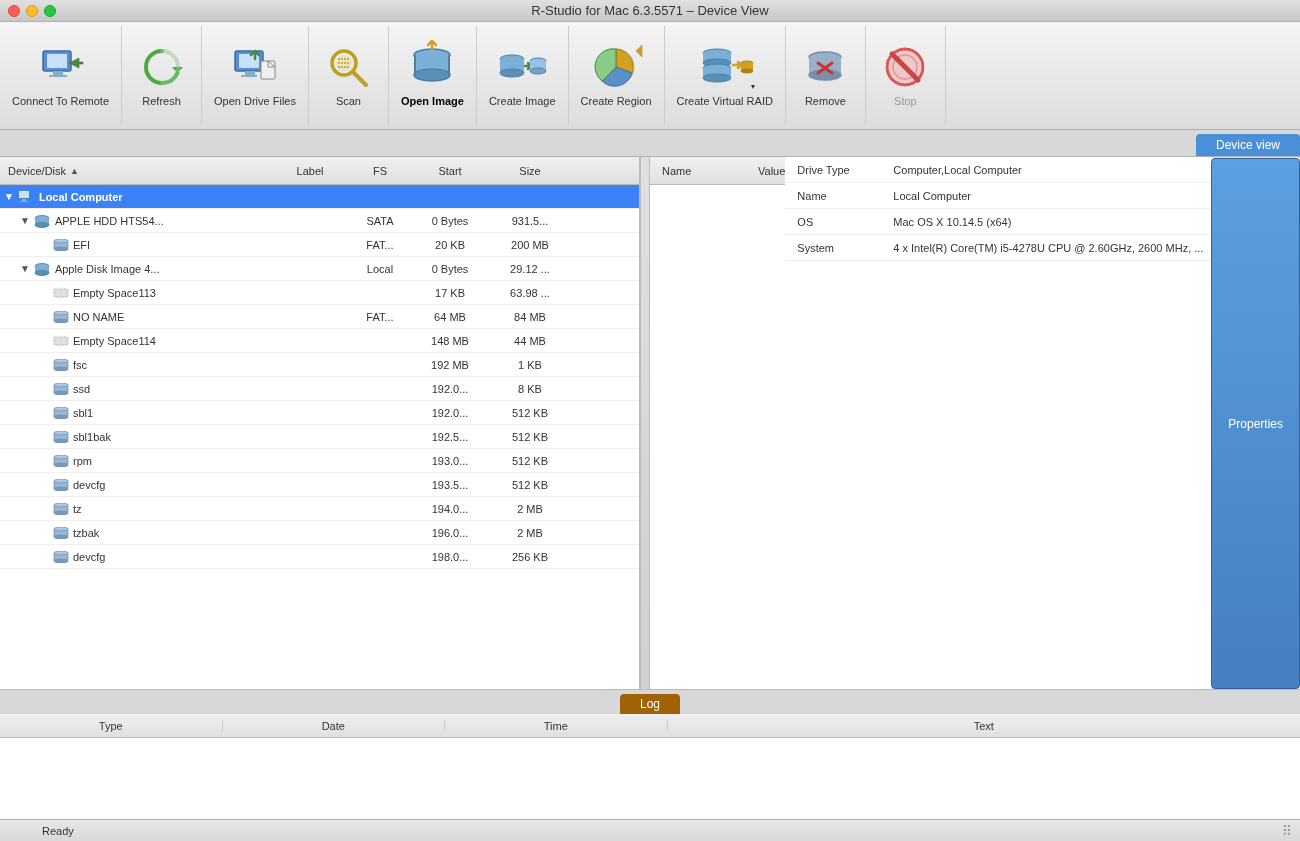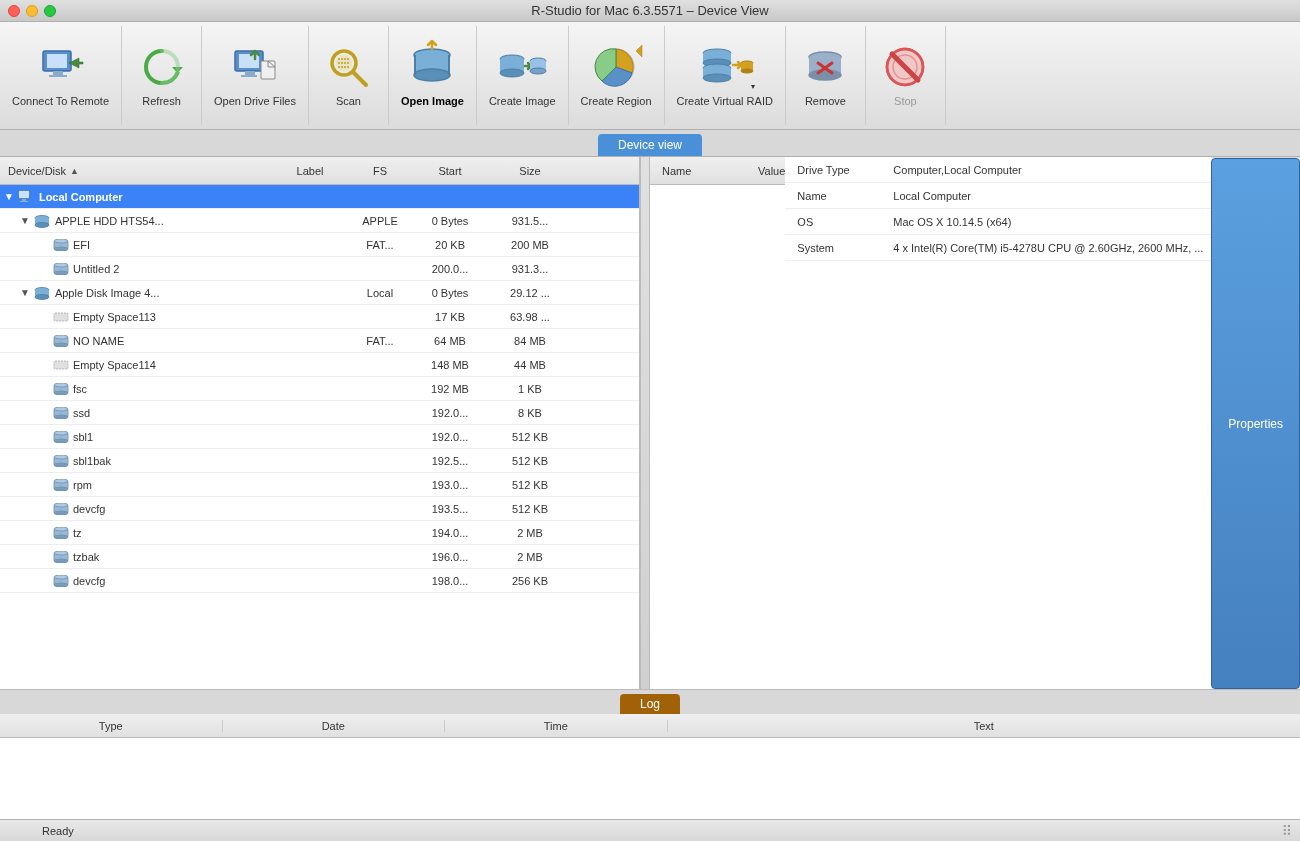--- a/index.html
+++ b/index.html
@@ -86,21 +86,21 @@
     .create-virtual-raid {
       min-width: 120px;
     }
 
     
     svg { overflow: visible; }
 
     
     .device-view-tab-container {
       display: flex;
-      justify-content: center;
+      justify-content: flex-end;
       background: #d8d8d8;
       padding: 4px 0 0 0;
       border-bottom: 1px solid #b0b0b0;
     }
     .device-view-tab {
       background: #4a90d9;
       color: white;
       padding: 4px 20px;
       border-radius: 4px 4px 0 0;
       font-size: 12px;
@@ -484,57 +484,40 @@
       <span style="display:inline-flex;align-items:center;margin-right:3px;">
               <svg width="16" height="14" viewBox="0 0 16 14">
                 <ellipse cx="8" cy="4" rx="7" ry="2.5" fill="#7ab0d8" stroke="#4a80a8" stroke-width="0.8"></ellipse>
                 <rect x="1" y="4" width="14" height="7" fill="#7ab0d8"></rect>
                 <ellipse cx="8" cy="11" rx="7" ry="2.5" fill="#5a90b8" stroke="#4a80a8" stroke-width="0.8"></ellipse>
               </svg>
             </span>
       <span style="font-size:11px;color:#333;font-weight:400">APPLE HDD HTS54...</span>
     </div>
     <div class="cell cell-label"></div>
-    <div class="cell cell-fs">APPLE</div>
+    <div class="cell cell-fs">SATA</div>
     <div class="cell cell-start">0 Bytes</div>
     <div class="cell cell-size">931.5...</div>
   </div>
         <div class="tree-row">
     <div class="cell cell-device" style="padding-left:40px;">
       <span style="width:12px;display:inline-block;"></span>
       <span style="display:inline-flex;align-items:center;margin-right:3px;">
               <svg width="14" height="12" viewBox="0 0 14 12">
                 <rect x="0" y="2" width="14" height="8" rx="1" fill="#9ab8d4" stroke="#6a90b4" stroke-width="0.8"></rect>
                 <ellipse cx="7" cy="2" rx="7" ry="2" fill="#b0c8e0" stroke="#6a90b4" stroke-width="0.8"></ellipse>
                 <ellipse cx="7" cy="10" rx="7" ry="2" fill="#7a9abb" stroke="#6a90b4" stroke-width="0.8"></ellipse>
               </svg>
             </span>
       <span style="font-size:11px;color:#333;font-weight:400">EFI</span>
     </div>
     <div class="cell cell-label"></div>
     <div class="cell cell-fs">FAT...</div>
     <div class="cell cell-start">20 KB</div>
     <div class="cell cell-size">200 MB</div>
-  </div>
-        <div class="tree-row">
-    <div class="cell cell-device" style="padding-left:40px;">
-      <span style="width:12px;display:inline-block;"></span>
-      <span style="display:inline-flex;align-items:center;margin-right:3px;">
-              <svg width="14" height="12" viewBox="0 0 14 12">
-                <rect x="0" y="2" width="14" height="8" rx="1" fill="#9ab8d4" stroke="#6a90b4" stroke-width="0.8"></rect>
-                <ellipse cx="7" cy="2" rx="7" ry="2" fill="#b0c8e0" stroke="#6a90b4" stroke-width="0.8"></ellipse>
-                <ellipse cx="7" cy="10" rx="7" ry="2" fill="#7a9abb" stroke="#6a90b4" stroke-width="0.8"></ellipse>
-              </svg>
-            </span>
-      <span style="font-size:11px;color:#333;font-weight:400">Untitled 2</span>
-    </div>
-    <div class="cell cell-label"></div>
-    <div class="cell cell-fs"></div>
-    <div class="cell cell-start">200.0...</div>
-    <div class="cell cell-size">931.3...</div>
   </div>
         <div class="tree-row">
     <div class="cell cell-device" style="padding-left:20px;">
       <span class="expand-arrow">▼</span>
       <span style="display:inline-flex;align-items:center;margin-right:3px;">
               <svg width="16" height="14" viewBox="0 0 16 14">
                 <ellipse cx="8" cy="4" rx="7" ry="2.5" fill="#7ab0d8" stroke="#4a80a8" stroke-width="0.8"></ellipse>
                 <rect x="1" y="4" width="14" height="7" fill="#7ab0d8"></rect>
                 <ellipse cx="8" cy="11" rx="7" ry="2.5" fill="#5a90b8" stroke="#4a80a8" stroke-width="0.8"></ellipse>
               </svg>

